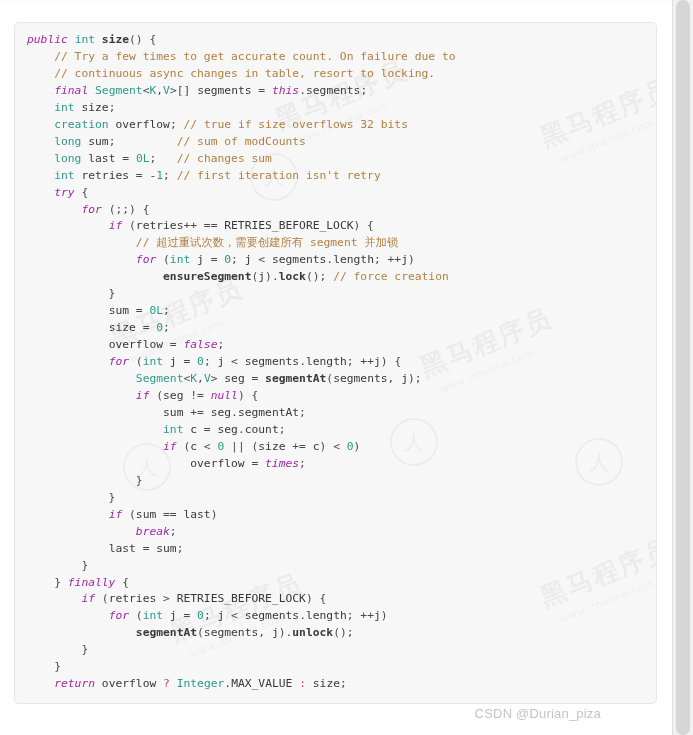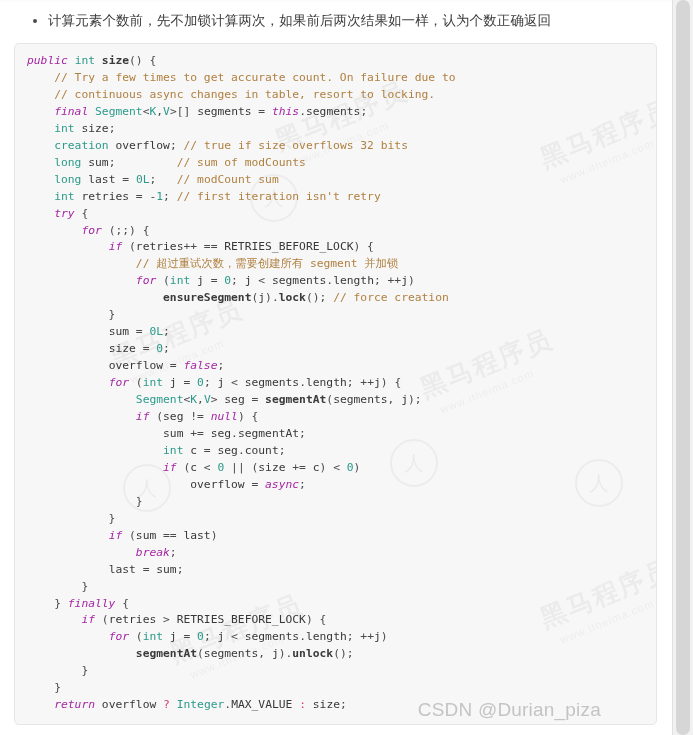--- a/index.html
+++ b/index.html
@@ -123,21 +123,21 @@
     font-size: 20px;
     color: rgba(0,0,0,0.05);
     font-family: "Liberation Sans", sans-serif;
   }
 
   
   .csdn-credit {
     position: absolute;
     right: 72px;
     bottom: 14px;
-    font-size: 19px;
+    font-size: 13px;
     color: #c4c4c4;
     font-family: "Liberation Sans", sans-serif;
     letter-spacing: 0.2px;
     z-index: 5;
     white-space: nowrap;
   }
 
   
   .scrollbar {
     position: absolute;
@@ -165,24 +165,20 @@
     background: #fcfcfc;
   }
 </style>
 </head>
 <body>
 
 <div class="page">
   <div class="page-edge-top"></div>
 
   <ul class="bullets">
-    <li>
-      <span class="bullet-dot"></span>
-      <span>计算元素个数前，先不加锁计算两次，如果前后两次结果如一样，认为个数正确返回</span>
-    </li>
   </ul>
 
   <div class="code-block">
 
     <div class="wm" style="left:255px; top:82px;">
       <span class="wm-cn">黑马程序员</span>
       <span class="wm-en">www.itheima.com</span>
     </div>
     <div class="wm" style="left:520px; top:100px;">
       <span class="wm-cn">黑马程序员</span>
@@ -218,39 +214,39 @@
       <span>人</span>
     </div>
 
     <pre class="code" id="code-root"><span class="kw">public</span><span class="pun"> </span><span class="typ">int</span><span class="pun"> </span><span class="fn">size</span><span class="pun">() {</span>
 <span class="pun">    </span><span class="cmt">// Try a few times to get accurate count. On failure due to</span>
 <span class="pun">    </span><span class="cmt">// continuous async changes in table, resort to locking.</span>
 <span class="pun">    </span><span class="kw">final</span><span class="pun"> </span><span class="typ">Segment</span><span class="pun">&lt;</span><span class="typ">K</span><span class="pun">,</span><span class="typ">V</span><span class="pun">&gt;[] </span><span class="var">segments</span><span class="pun"> = </span><span class="kw">this</span><span class="pun">.</span><span class="var">segments</span><span class="pun">;</span>
 <span class="pun">    </span><span class="typ">int</span><span class="pun"> </span><span class="var">size</span><span class="pun">;</span>
 <span class="pun">    </span><span class="typ">creation</span><span class="pun"> </span><span class="var">overflow</span><span class="pun">; </span><span class="cmt">// true if size overflows 32 bits</span>
 <span class="pun">    </span><span class="typ">long</span><span class="pun"> </span><span class="var">sum</span><span class="pun">;         </span><span class="cmt">// sum of modCounts</span>
-<span class="pun">    </span><span class="typ">long</span><span class="pun"> </span><span class="var">last</span><span class="pun"> = </span><span class="num">0L</span><span class="pun">;   </span><span class="cmt">// modCount sum</span>
+<span class="pun">    </span><span class="typ">long</span><span class="pun"> </span><span class="var">last</span><span class="pun"> = </span><span class="num">0L</span><span class="pun">;   </span><span class="cmt">// changes sum</span>
 <span class="pun">    </span><span class="typ">int</span><span class="pun"> </span><span class="var">retries</span><span class="pun"> = -</span><span class="num">1</span><span class="pun">; </span><span class="cmt">// first iteration isn't retry</span>
 <span class="pun">    </span><span class="kw">try</span><span class="pun"> {</span>
 <span class="pun">        </span><span class="kw">for</span><span class="pun"> (;;) {</span>
 <span class="pun">            </span><span class="kw">if</span><span class="pun"> (</span><span class="var">retries</span><span class="pun">++ == </span><span class="var">RETRIES_BEFORE_LOCK</span><span class="pun">) {</span>
 <span class="pun">                </span><span class="cmt">// 超过重试次数，需要创建所有 segment 并加锁</span>
 <span class="pun">                </span><span class="kw">for</span><span class="pun"> (</span><span class="typ">int</span><span class="pun"> </span><span class="var">j</span><span class="pun"> = </span><span class="num">0</span><span class="pun">; </span><span class="var">j</span><span class="pun"> &lt; </span><span class="var">segments</span><span class="pun">.</span><span class="var">length</span><span class="pun">; ++</span><span class="var">j</span><span class="pun">)</span>
 <span class="pun">                    </span><span class="fn">ensureSegment</span><span class="pun">(</span><span class="var">j</span><span class="pun">).</span><span class="fn">lock</span><span class="pun">(); </span><span class="cmt">// force creation</span>
 <span class="pun">            }</span>
 <span class="pun">            </span><span class="var">sum</span><span class="pun"> = </span><span class="num">0L</span><span class="pun">;</span>
 <span class="pun">            </span><span class="var">size</span><span class="pun"> = </span><span class="num">0</span><span class="pun">;</span>
 <span class="pun">            </span><span class="var">overflow</span><span class="pun"> = </span><span class="kw">false</span><span class="pun">;</span>
 <span class="pun">            </span><span class="kw">for</span><span class="pun"> (</span><span class="typ">int</span><span class="pun"> </span><span class="var">j</span><span class="pun"> = </span><span class="num">0</span><span class="pun">; </span><span class="var">j</span><span class="pun"> &lt; </span><span class="var">segments</span><span class="pun">.</span><span class="var">length</span><span class="pun">; ++</span><span class="var">j</span><span class="pun">) {</span>
 <span class="pun">                </span><span class="typ">Segment</span><span class="pun">&lt;</span><span class="typ">K</span><span class="pun">,</span><span class="typ">V</span><span class="pun">&gt; </span><span class="var">seg</span><span class="pun"> = </span><span class="fn">segmentAt</span><span class="pun">(</span><span class="var">segments</span><span class="pun">, </span><span class="var">j</span><span class="pun">);</span>
 <span class="pun">                </span><span class="kw">if</span><span class="pun"> (</span><span class="var">seg</span><span class="pun"> != </span><span class="kw">null</span><span class="pun">) {</span>
 <span class="pun">                    </span><span class="var">sum</span><span class="pun"> += </span><span class="var">seg</span><span class="pun">.</span><span class="var">segmentAt</span><span class="pun">;</span>
 <span class="pun">                    </span><span class="typ">int</span><span class="pun"> </span><span class="var">c</span><span class="pun"> = </span><span class="var">seg</span><span class="pun">.</span><span class="var">count</span><span class="pun">;</span>
 <span class="pun">                    </span><span class="kw">if</span><span class="pun"> (</span><span class="var">c</span><span class="pun"> &lt; </span><span class="num">0</span><span class="pun"> || (</span><span class="var">size</span><span class="pun"> += </span><span class="var">c</span><span class="pun">) &lt; </span><span class="num">0</span><span class="pun">)</span>
-<span class="pun">                        </span><span class="var">overflow</span><span class="pun"> = </span><span class="kw">async</span><span class="pun">;</span>
+<span class="pun">                        </span><span class="var">overflow</span><span class="pun"> = </span><span class="kw">times</span><span class="pun">;</span>
 <span class="pun">                }</span>
 <span class="pun">            }</span>
 <span class="pun">            </span><span class="kw">if</span><span class="pun"> (</span><span class="var">sum</span><span class="pun"> == </span><span class="var">last</span><span class="pun">)</span>
 <span class="pun">                </span><span class="kw">break</span><span class="pun">;</span>
 <span class="pun">            </span><span class="var">last</span><span class="pun"> = </span><span class="var">sum</span><span class="pun">;</span>
 <span class="pun">        }</span>
 <span class="pun">    } </span><span class="kw">finally</span><span class="pun"> {</span>
 <span class="pun">        </span><span class="kw">if</span><span class="pun"> (</span><span class="var">retries</span><span class="pun"> &gt; </span><span class="var">RETRIES_BEFORE_LOCK</span><span class="pun">) {</span>
 <span class="pun">            </span><span class="kw">for</span><span class="pun"> (</span><span class="typ">int</span><span class="pun"> </span><span class="var">j</span><span class="pun"> = </span><span class="num">0</span><span class="pun">; </span><span class="var">j</span><span class="pun"> &lt; </span><span class="var">segments</span><span class="pun">.</span><span class="var">length</span><span class="pun">; ++</span><span class="var">j</span><span class="pun">)</span>
 <span class="pun">                </span><span class="fn">segmentAt</span><span class="pun">(</span><span class="var">segments</span><span class="pun">, </span><span class="var">j</span><span class="pun">).</span><span class="fn">unlock</span><span class="pun">();</span>

